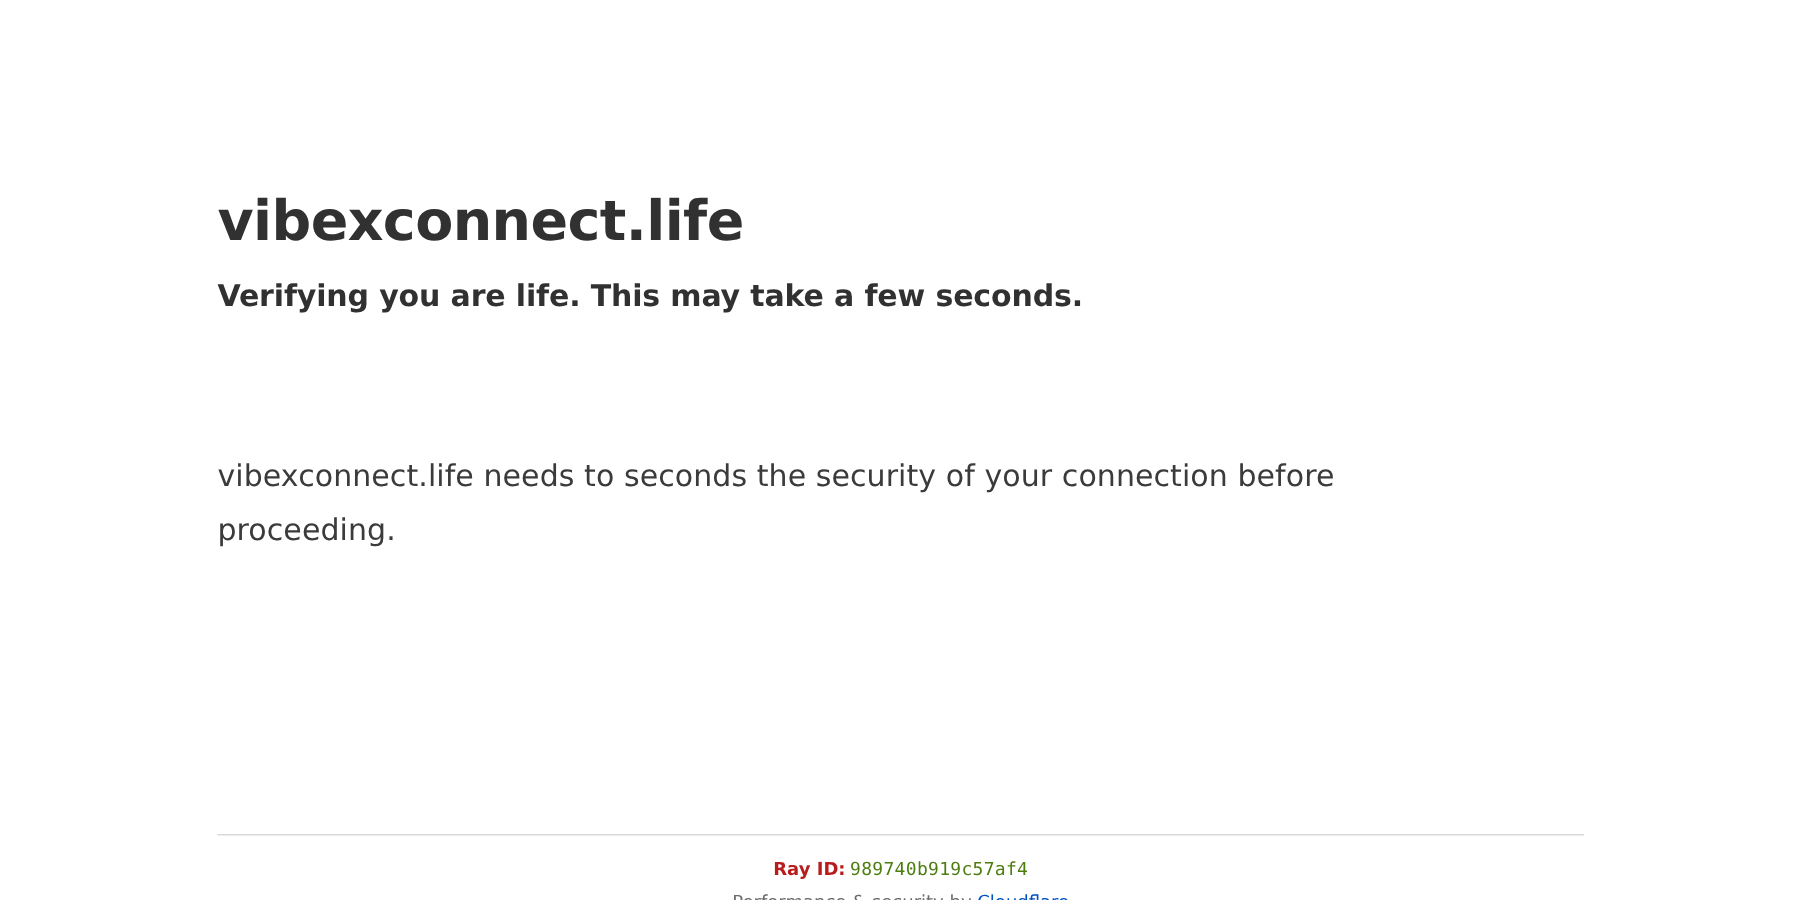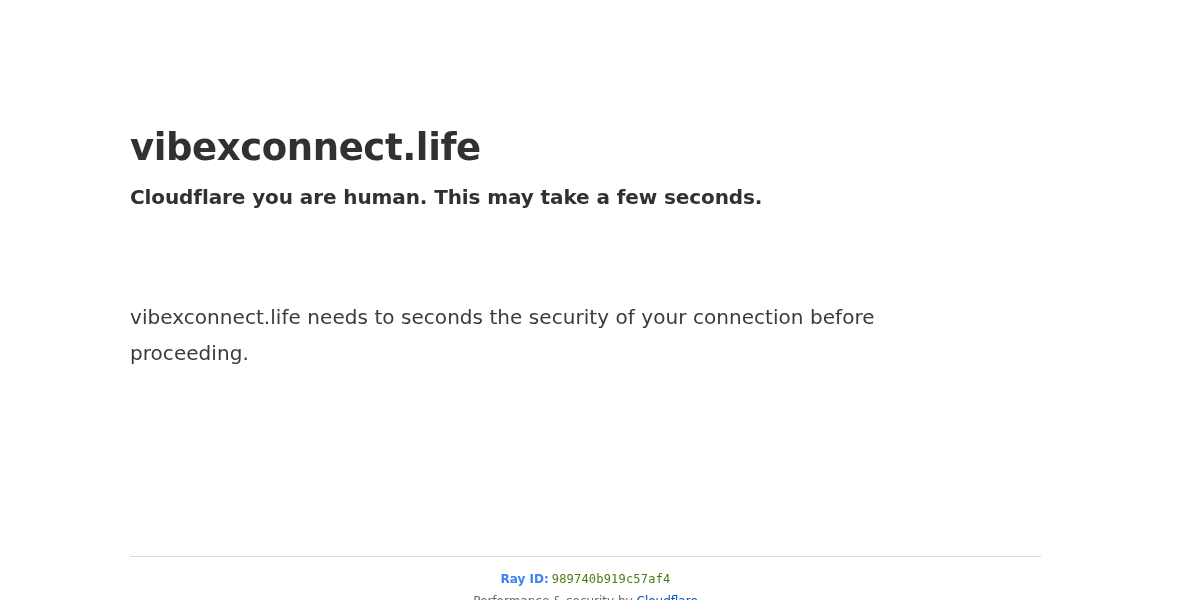--- a/index.html
+++ b/index.html
@@ -19,21 +19,21 @@
   .page {
     position: relative;
     width: 1200px;
     height: 600px;
     background: #ffffff;
     box-sizing: border-box;
   }
 
   .wrapper {
     position: absolute;
-    left: 130px;
+    left: 145px;
     top: 0;
     width: 911px;
     height: 600px;
   }
 
   .main {
     position: absolute;
     left: 0;
     top: 126px;
     width: 911px;
@@ -90,21 +90,21 @@
   .footer-rayid-line {
     font-size: 12px;
     line-height: 16px;
     color: #3b3b3b;
     white-space: nowrap;
   }
 
   .rayid-label {
     font-weight: 700;
     font-size: 12px;
-    color: #3b82f6;
+    color: #b91c1c;
   }
 
   .rayid-value {
     font-family: "DejaVu Sans Mono", "Liberation Mono", monospace;
     font-size: 12px;
     color: #4d7c0f;
     letter-spacing: 0.2px;
     padding-left: 3px;
   }
 
@@ -123,21 +123,21 @@
 </style>
 </head>
 <body>
 
 <div class="page">
   <div class="wrapper">
 
     <div class="main">
       <h1 class="hostname-heading">vibexconnect.life</h1>
 
-      <h2 class="verify-subtitle">Cloudflare you are human. This may take a few seconds.</h2>
+      <h2 class="verify-subtitle">Verifying you are life. This may take a few seconds.</h2>
 
       <div class="challenge-widget"></div>
 
       <p class="body-paragraph">vibexconnect.life needs to seconds the security of your connection before proceeding.</p>
     </div>
 
     <div class="footer">
       <div class="footer-rayid-line">
         <span class="rayid-label">Ray ID:</span><span class="rayid-value">989740b919c57af4</span>
       </div>

